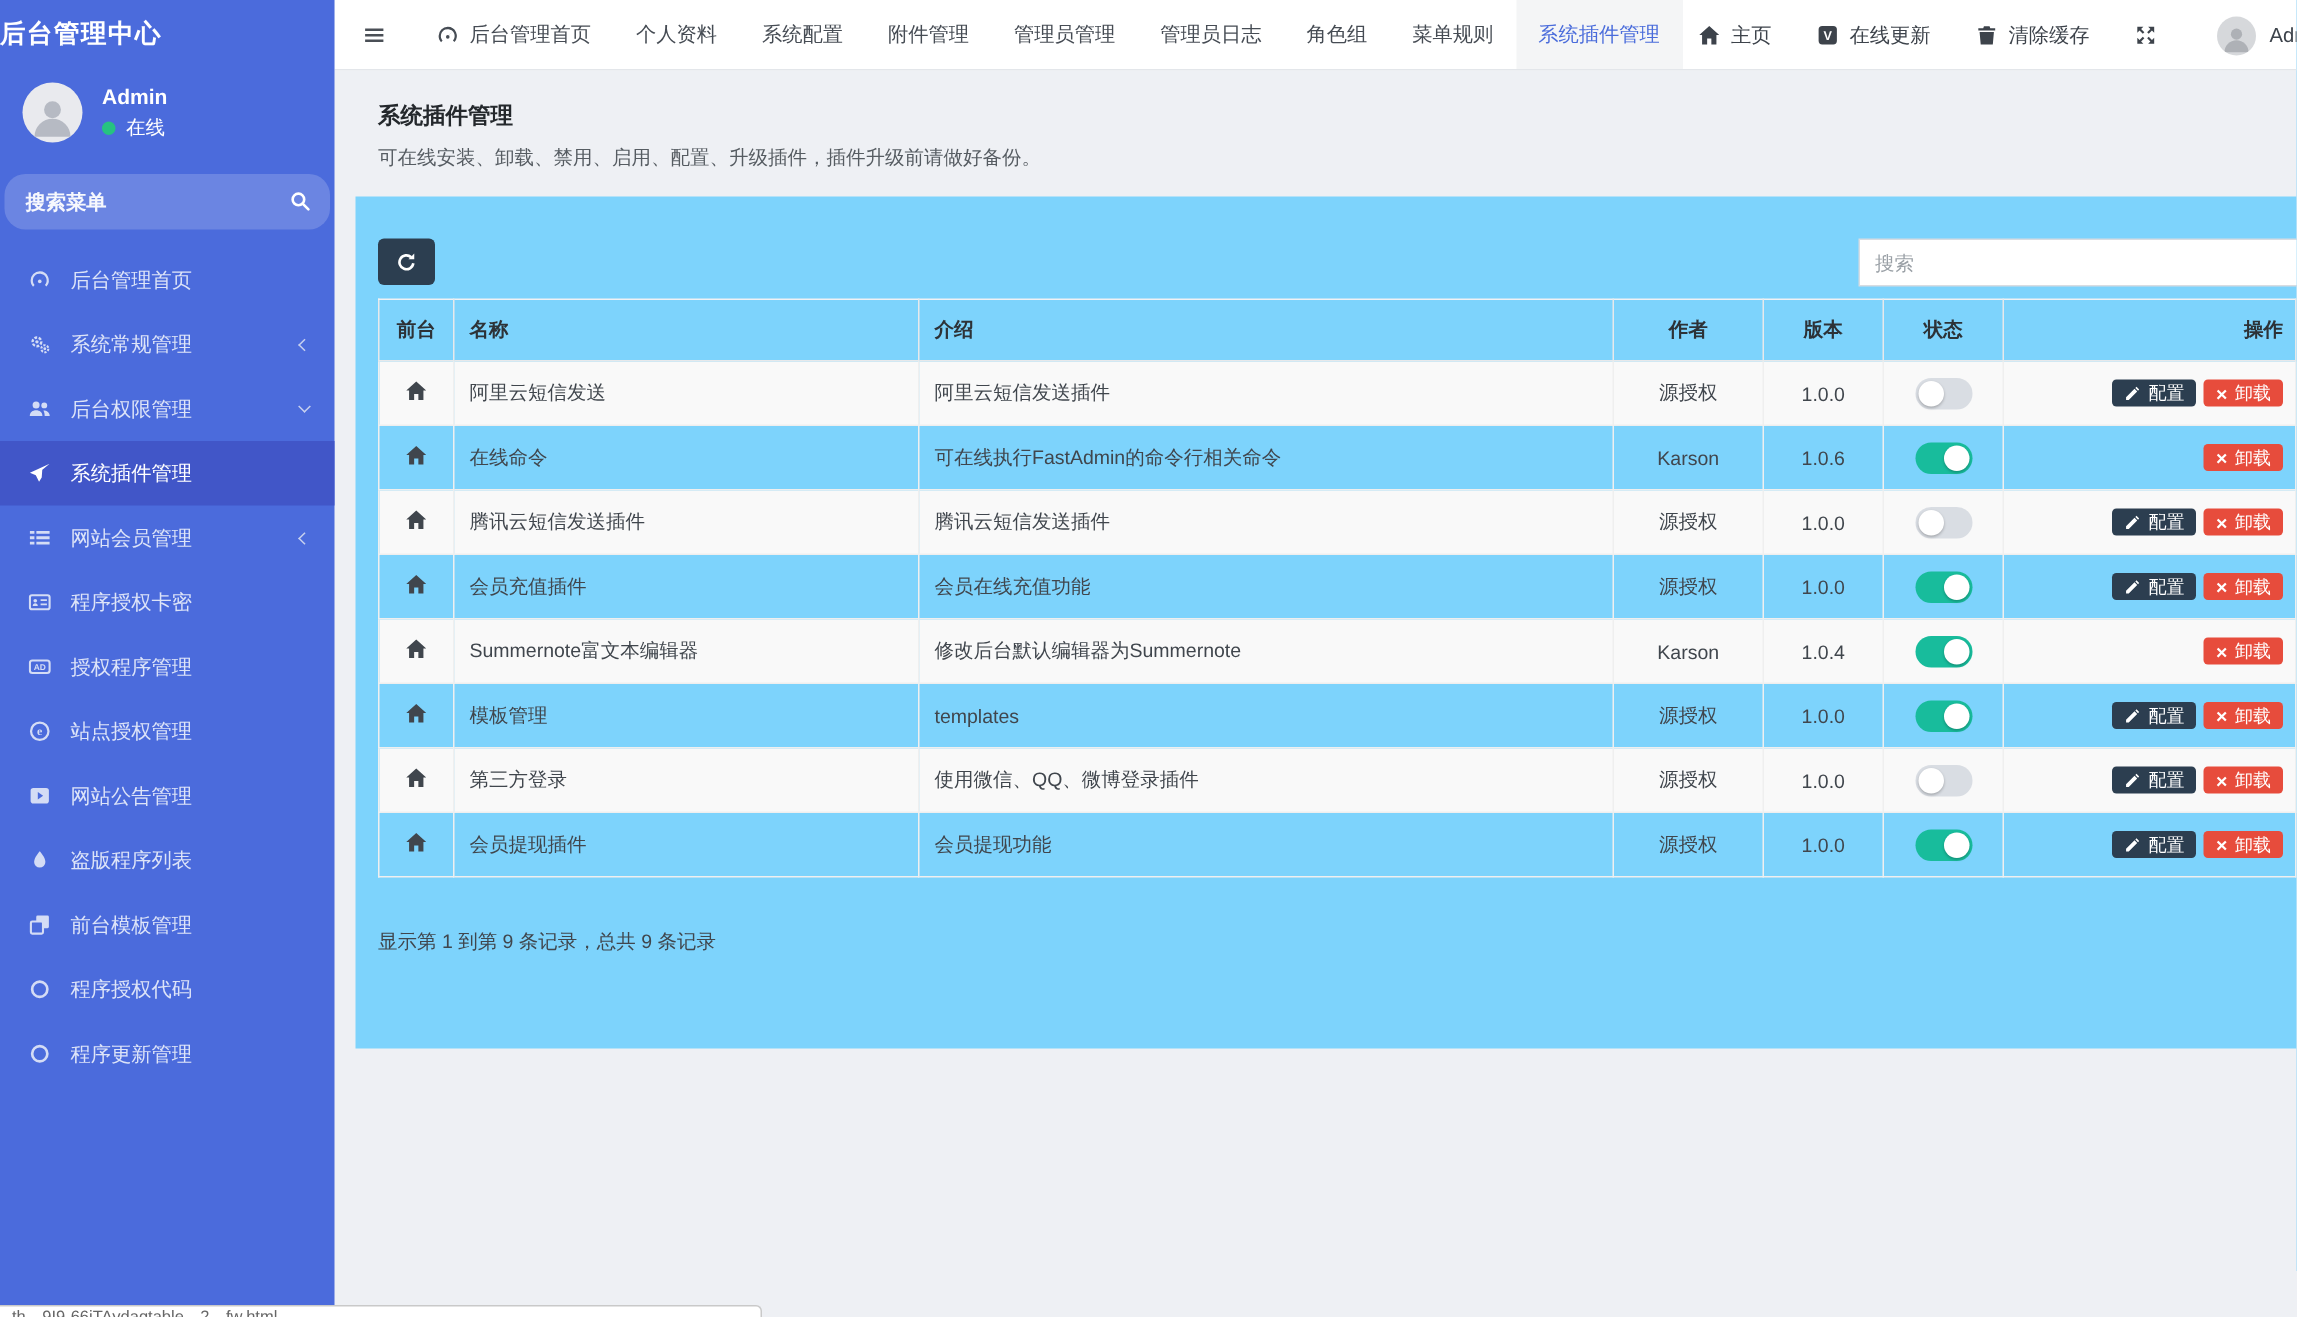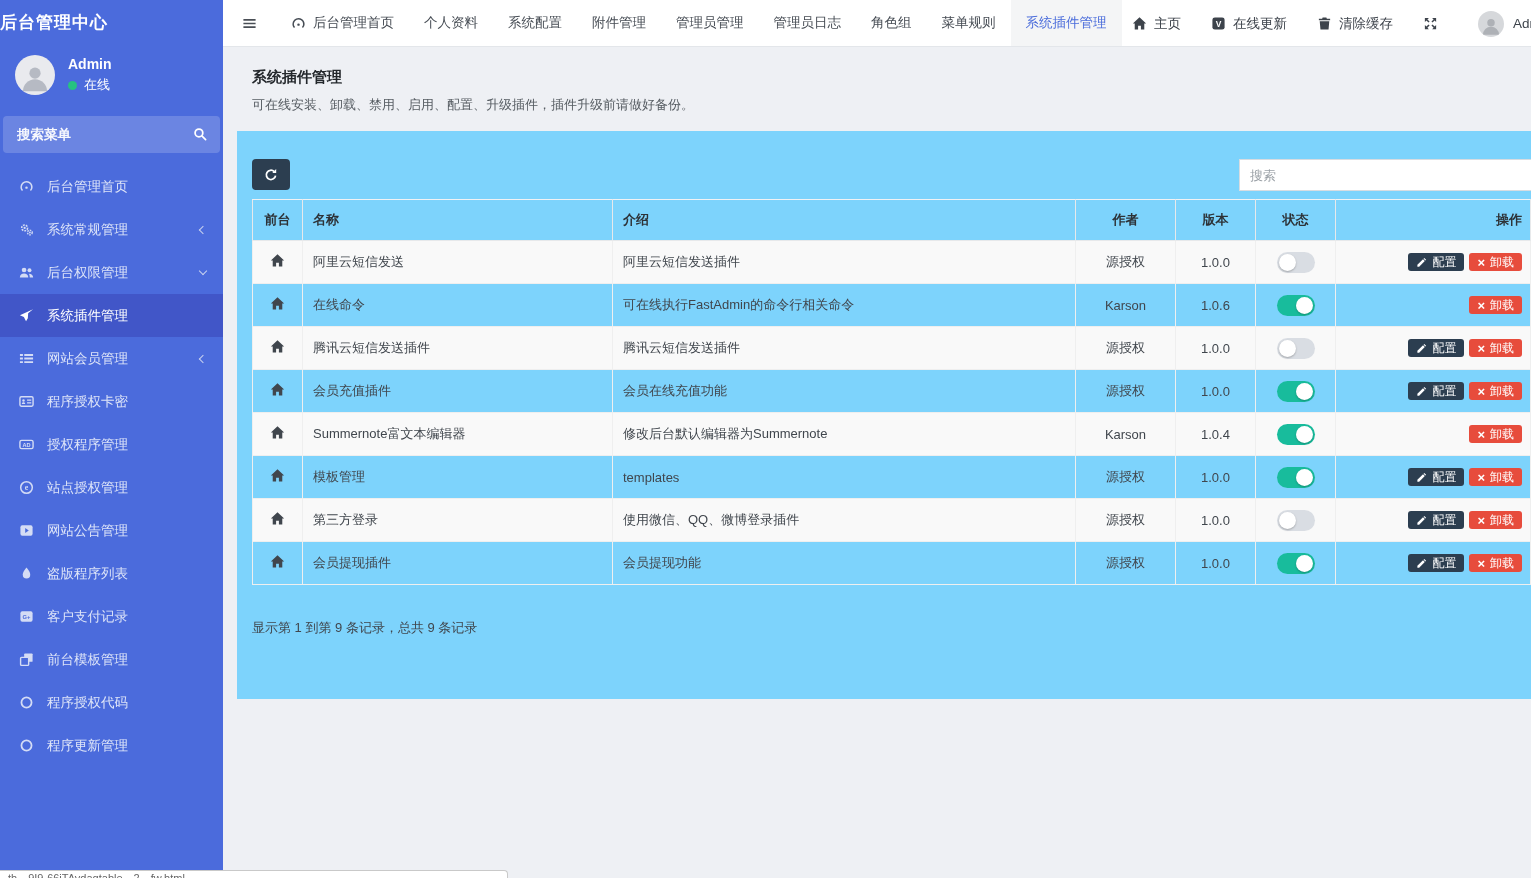--- a/index.html
+++ b/index.html
@@ -15,21 +15,21 @@
 
   
   .sidebar{position:absolute;left:0;top:0;width:223px;height:100%;background:var(--side-bg);color:#fff;z-index:2}
   .side-title{height:46px;line-height:46px;font-size:17px;font-weight:bold;letter-spacing:1px}
   .user-panel{display:flex;align-items:center;gap:13px;padding:9px 15px 13px}
   .avatar{width:40px;height:40px;border-radius:50%;background:#e9eaee;display:flex;align-items:center;justify-content:center;overflow:hidden;flex:none}
   .avatar svg{width:30px;height:30px;margin-top:6px}
   .u-name{font-weight:bold;font-size:14px}
   .u-status{font-size:13px;display:flex;align-items:center;gap:7px;margin-top:4px}
   .dot{width:9px;height:9px;border-radius:50%;background:#26c281;flex:none}
-  .side-search{position:relative;margin:8px 3px 4px;background:rgba(255,255,255,.18);border-radius:4px;height:37px}
+  .side-search{position:relative;margin:8px 3px 4px;background:rgba(255,255,255,.18);border-radius:14px;height:37px}
   .side-search input{width:100%;height:100%;background:transparent;border:none;outline:none;color:#fff;font-size:13.5px;padding:0 36px 0 14px;font-family:inherit;font-weight:bold}
   .side-search input::placeholder{color:#fff;opacity:.95}
   .side-search .ic{position:absolute;right:13px;top:11px;color:#fff}
   .side-search .ic svg{width:14px;height:14px}
   .side-menu{margin-top:12px}
   .side-item{display:flex;align-items:center;height:43px;padding:0 17px 0 18px;color:#dde4f8;font-size:13.5px;cursor:pointer}
   .side-item .ic{width:17px;margin-right:12px;color:#d4dcf5}
   .side-item.active{background:var(--side-active);color:#fff}
   .side-item.active .ic{color:#fff}
   .chev{margin-left:auto;width:6px;height:6px;border-left:1.6px solid #c8d1ef;border-bottom:1.6px solid #c8d1ef;flex:none}
@@ -214,29 +214,20 @@
         <span class="ic ">
           <svg viewBox="0 0 16 16" fill="currentColor">
             <path d="M8 1.6S4 6 4 9.2a4 4 0 0 0 8 0C12 6 8 1.6 8 1.6z"></path>
           </svg>
         </span>
         <span class="s-lbl">盗版程序列表</span>
       </a>
       <a class="side-item">
         <span class="ic ">
           <svg viewBox="0 0 16 16" fill="currentColor">
-            <rect x="1.5" y="2.5" width="13" height="11" rx="2"></rect>
-            <text x="8" y="10.7" text-anchor="middle" font-size="6.2" font-weight="bold" fill="var(--side-bg)" font-family="Liberation Sans,sans-serif">G+</text>
-          </svg>
-        </span>
-        <span class="s-lbl">客户支付记录</span>
-      </a>
-      <a class="side-item">
-        <span class="ic ">
-          <svg viewBox="0 0 16 16" fill="currentColor">
             <rect x="5.5" y="1.5" width="9" height="9" rx="1"></rect>
             <rect x="1.7" y="5.7" width="8.6" height="8.6" rx="1" fill="var(--side-bg)" stroke="currentColor" stroke-width="1.5"></rect>
           </svg>
         </span>
         <span class="s-lbl">前台模板管理</span>
       </a>
       <a class="side-item">
         <span class="ic ">
           <svg viewBox="0 0 16 16" fill="currentColor">
             <circle cx="8" cy="8" r="5.4" fill="none" stroke="currentColor" stroke-width="1.9"></circle>

